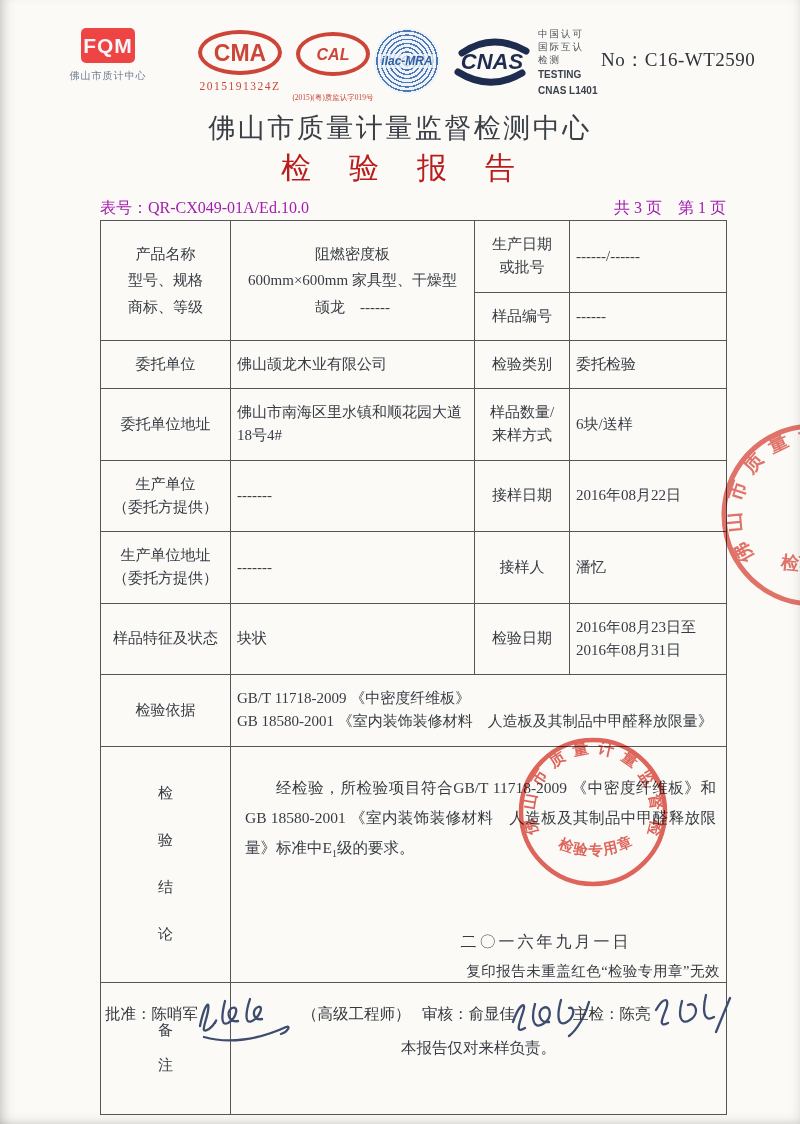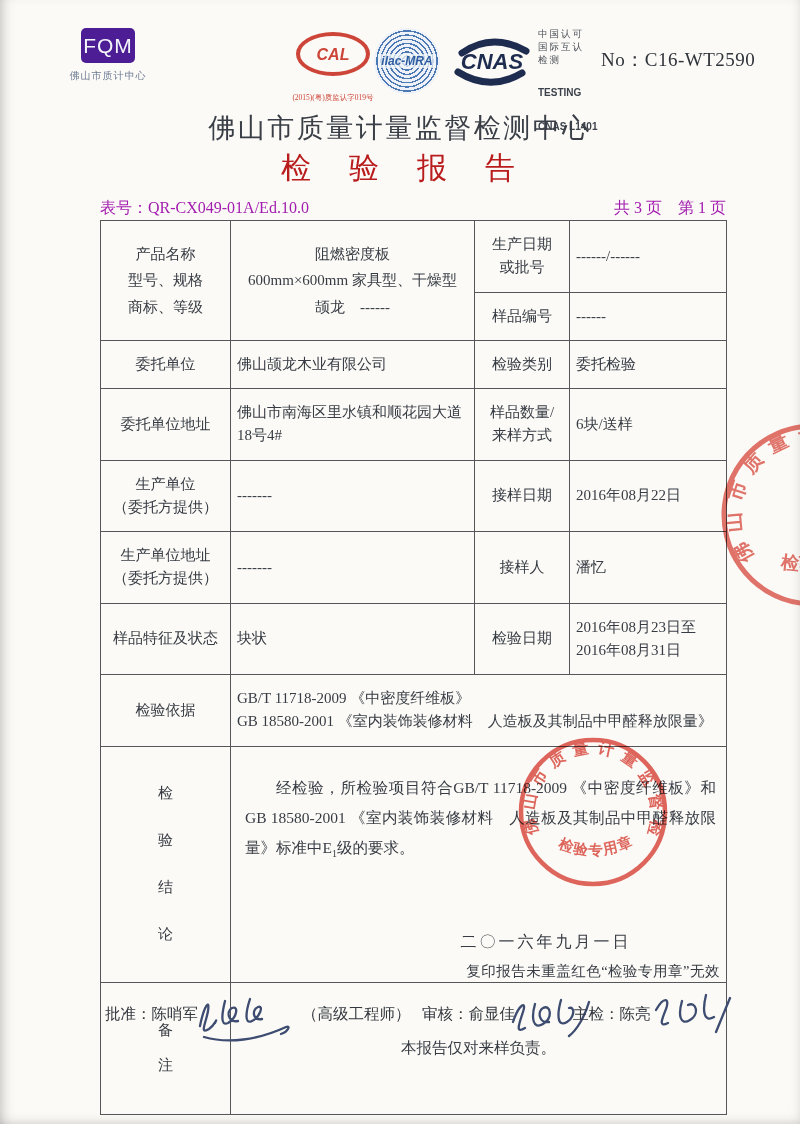--- a/index.html
+++ b/index.html
@@ -13,23 +13,23 @@
   .page {
     position:absolute; inset:0;
     background:#fbfaf6;
     overflow:hidden;
     box-shadow:inset 10px 0 14px -10px rgba(80,80,80,.45), inset -6px -8px 12px -8px rgba(120,120,120,.35);
   }
   
   .logo-fqm { position:absolute; left:58px; top:28px; width:100px; text-align:center; }
   .fqm-box {
     width:54px; height:35px; margin:0 auto;
-    background:#4c1d95; border-radius:5px;
+    background:#ef4444; border-radius:5px;
     color:#f4f6fa; font-family:"Liberation Sans",sans-serif;
-    font-weight:normal; font-size:21px; line-height:35px; text-align:center;
+    font-weight:bold; font-size:21px; line-height:35px; text-align:center;
     letter-spacing:1px;
   }
   .fqm-caption { margin-top:6px; font-size:10px; color:#6b7a92; letter-spacing:1px; }
 
   .logo-cma { position:absolute; left:192px; top:30px; width:96px; text-align:center; }
   .cma-oval {
     width:84px; height:45px; margin:0 auto;
     border:4px solid #cd4538; border-radius:50%;
     color:#cd4538; font-family:"Liberation Sans",sans-serif;
     font-weight:bold; font-size:23px; line-height:38px; text-align:center;
@@ -53,21 +53,21 @@
   }
   .ilac-text {
     font-family:"Liberation Sans",sans-serif; font-weight:bold; font-style:italic;
     font-size:12px; color:#2d5da0; background:rgba(240,245,250,.75);
     padding:0 2px; border-radius:2px;
   }
 
   .logo-cnas { position:absolute; left:450px; top:38px; }
   .cnas-block { position:absolute; left:538px; top:28px; font-family:"Liberation Sans",sans-serif; color:#4a4f57; }
   .cnas-cn { font-size:9.5px; line-height:1.35; letter-spacing:2px; }
-  .cnas-en { font-size:10px; font-weight:bold; color:#3c424c; line-height:1.35; margin-top:20px; }
+  .cnas-en { font-size:10px; font-weight:bold; color:#3c424c; line-height:1.35; margin-top:2px; }
 
   .report-no {
     position:absolute; left:601px; top:47px;
     font-size:19px; letter-spacing:.5px; color:#2f333a; white-space:nowrap;
   }
 
   
   .doc-title {
     position:absolute; left:0; top:110px; width:100%;
     text-align:center; font-size:27px; letter-spacing:2.5px; color:#3a3f47;
@@ -135,20 +135,24 @@
 </head>
 <body>
 
 <div class="page">
 
   <div class="logo-fqm">
     <div class="fqm-box">FQM</div>
     <div class="fqm-caption">佛山市质计中心</div>
   </div>
 
+  <div class="logo-cma">
+    <div class="cma-oval">CMA</div>
+    <div class="cma-caption">2015191324Z</div>
+  </div>
 
   <div class="logo-cal">
     <div class="cal-oval">CAL</div>
     <div class="cal-caption">(2015)(粤)质监认字019号</div>
   </div>
 
   <div class="logo-ilac">
     <span class="ilac-text">ilac-MRA</span>
   </div>
 

